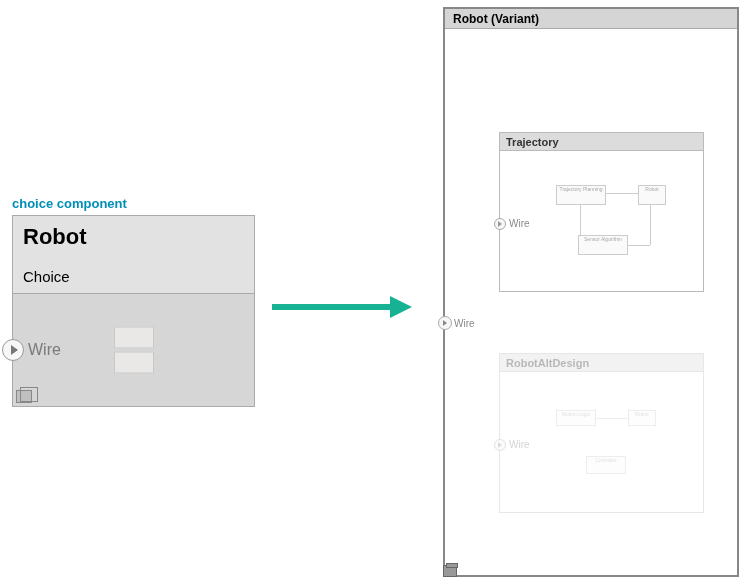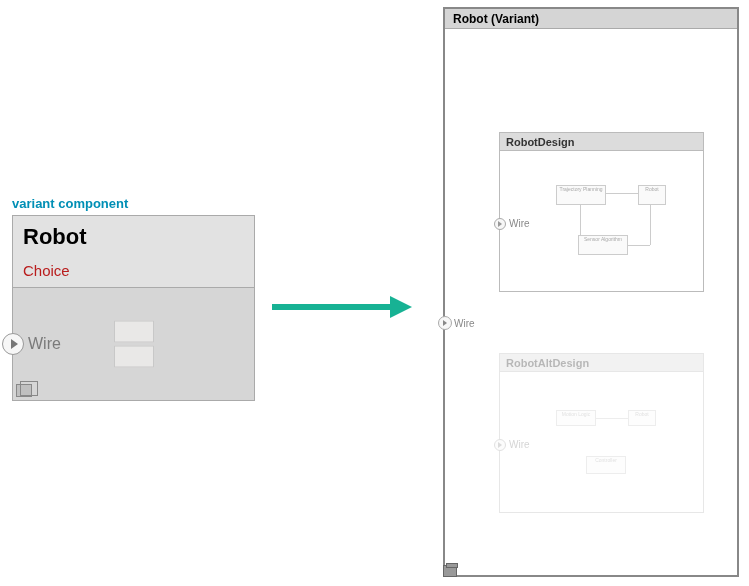--- a/index.html
+++ b/index.html
@@ -6,21 +6,21 @@
   body { margin:0; padding:0; font-family: Arial, Helvetica, sans-serif; font-size:12px; color:#333; width:749px; height:586px; position:relative; background:white; }
   
   .canvas { position:relative; width:749px; height:586px; }
   
   .annot { color:#008fb5; font-weight:bold; font-size:13px; position:absolute; }
   
   
   .left-block { position:absolute; left:12px; top:215px; width:243px; border:1px solid #aaa; }
   .left-header { background:#e2e2e2; border-bottom:1px solid #aaa; padding:8px 10px; }
   .left-title { font-size:22px; font-weight:bold; color:#000; }
-  .left-sub   { font-size:15px; color:#b91c1c; margin-top:12px; }
+  .left-sub   { font-size:15px; color:#000000; margin-top:18px; }
   .left-body  { background:#d6d6d6; height:112px; position:relative; }
   .left-port  { position:absolute; left:-11px; top:50%; transform:translateY(-50%); display:flex; align-items:center; }
   .port-circle{ width:22px; height:22px; border-radius:50%; background:#f7f7f7; border:1px solid #999; display:flex; align-items:center; justify-content:center; }
   .port-tri   { width:0; height:0; border-left:7px solid #777; border-top:5px solid transparent; border-bottom:5px solid transparent; margin-left:2px; }
   .port-label { font-size:16px; color:#7a7a7a; margin-left:4px; }
   .thumb-col  { position:absolute; left:50%; top:50%; transform:translate(-50%,-50%); }
   .thumb      { width:40px; height:22px; background:#e9e8e7; border:1px solid #c8c8c8; margin:3px 0; }
   .corner-badge { position:absolute; left:3px; bottom:3px; width:16px; height:13px; background:#c0c0c0; border:1px solid #888; }
   .corner-badge::after{ content:""; position:absolute; left:3px; top:-4px; width:16px; height:13px; border:1px solid #888; background:rgba(255,255,255,0); }
   
@@ -51,21 +51,21 @@
   .vb-port .lbl{ font-size:10px; color:#888; margin-left:3px;}
   
   .mini-block { position:absolute; background:#fafafa; border:1px solid #ccc; font-size:5px; color:#aaa; text-align:center; overflow:hidden; }
   .mini-line  { position:absolute; background:#ccc; }
 </style>
 </head>
 <body>
 
 <div class="canvas">
 
-  <div class="annot" style="left:12px; top:196px;">variant component</div>
+  <div class="annot" style="left:12px; top:196px;">choice component</div>
   <div class="annot" style="left:680px; top:107px;">variant</div>
   <div class="annot" style="left:680px; top:317px;">variant</div>
   <div class="annot" style="left:520px; top:286px;">active choice</div>
 
   <div class="left-block">
     <div class="left-header">
       <div class="left-title">Robot</div>
       <div class="left-sub">Choice</div>
     </div>
     <div class="left-body">
@@ -92,21 +92,21 @@
     <div class="right-header">Robot  (Variant)</div>
 
     <div class="right-port">
       <div class="pc">
           <div class="tri"></div>
         </div>
       <span class="lbl">Wire</span>
     </div>
 
     <div class="variant-block active">
-      <div class="vb-header">RobotDesign</div>
+      <div class="vb-header">Trajectory</div>
       <div class="vb-body">
         <div class="vb-port">
           <div class="pc">
               <div class="tri"></div>
             </div>
           <span class="lbl">Wire</span>
         </div>
         <div class="mini-block" style="left:56px; top:34px; width:50px; height:20px;">Trajectory Planning</div>
         <div class="mini-block" style="left:138px; top:34px; width:28px; height:20px;">Robot</div>
         <div class="mini-block" style="left:78px; top:84px; width:50px; height:20px;">Sensor Algorithm</div>

